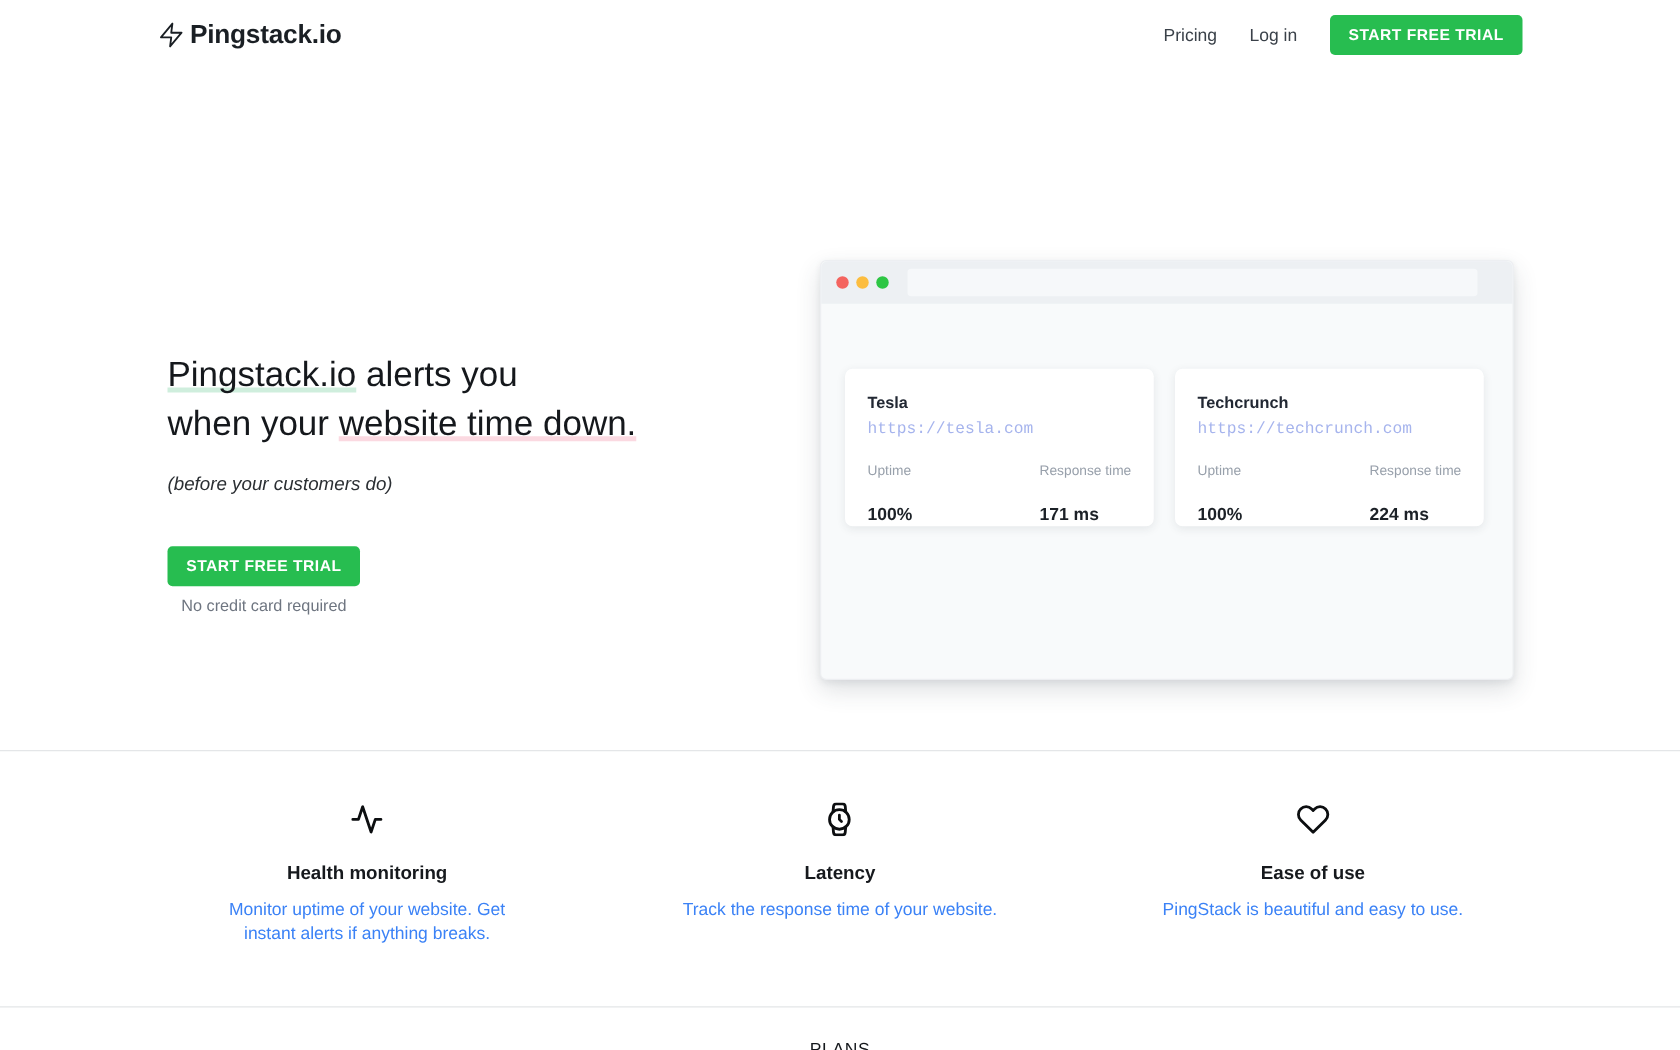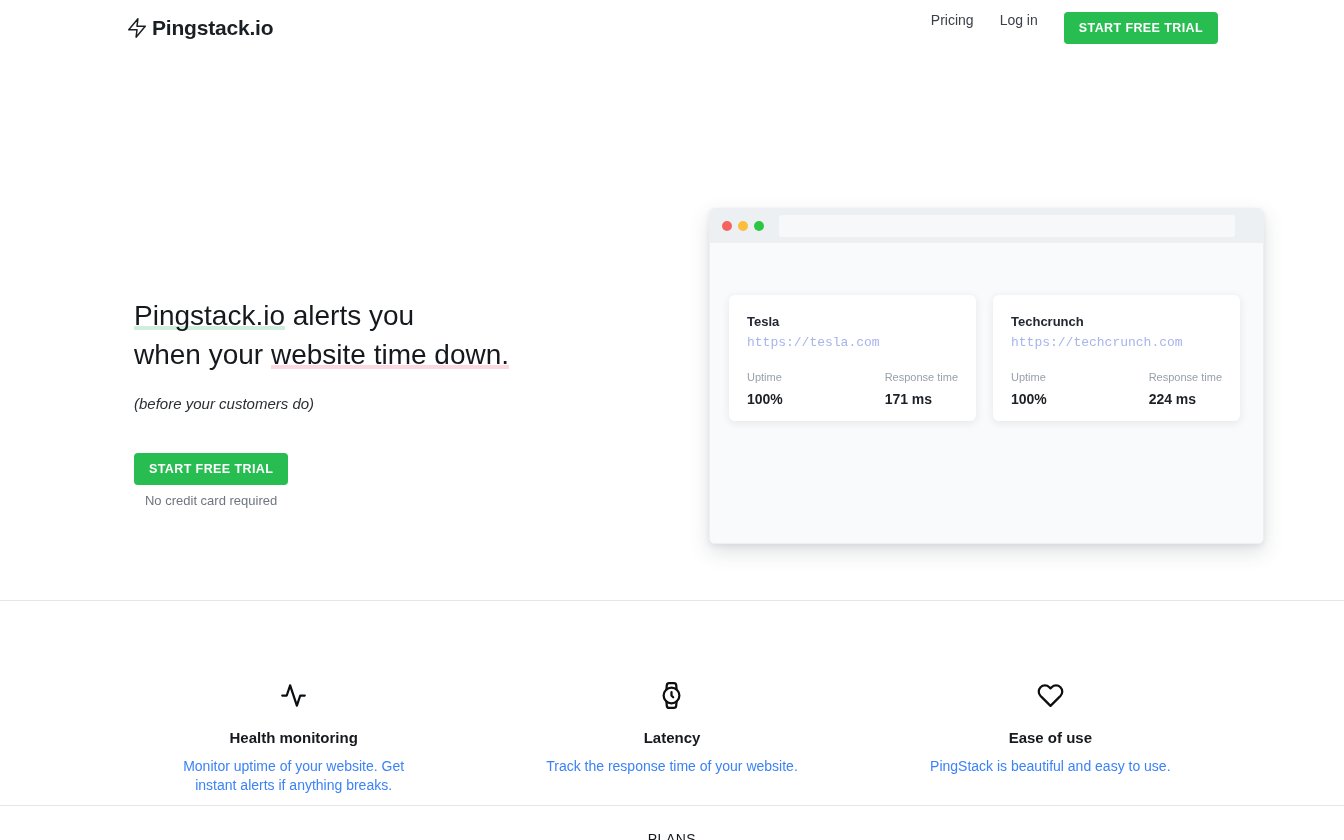--- a/index.html
+++ b/index.html
@@ -12,61 +12,61 @@
   }
   *{box-sizing:border-box;margin:0;padding:0;}
   html,body{width:1344px;height:840px;overflow:hidden;background:#fff;
     font-family:"Liberation Sans", sans-serif;color:var(--ink);}
   
   .header{height:56px;display:flex;align-items:center;justify-content:space-between;
     padding:0 126px;}
   .logo{display:flex;align-items:center;gap:4px;cursor:pointer;}
   .logo svg{display:block;}
   .logo-text{font-size:21px;font-weight:600;letter-spacing:-0.2px;color:#1a1f24;}
-  .nav{display:flex;gap:26px;}
+  .nav{display:flex;align-items:center;gap:26px;}
   .nav-link{font-size:14px;color:#3a4149;text-decoration:none;cursor:pointer;}
   .btn-green{background:var(--green);color:#fff;border:none;border-radius:4px;
     font-family:"Liberation Sans", sans-serif;
     font-size:12.5px;font-weight:bold;letter-spacing:.4px;padding:9px 15px;cursor:pointer;}
   
   .hero{position:relative;height:545px;}
-  .hero-copy{position:absolute;left:134px;top:240px;width:560px;}
+  .hero-copy{position:absolute;left:134px;top:224px;width:560px;}
   .hero-copy h1{font-size:28px;line-height:39px;font-weight:500;color:var(--ink);}
   .hl{background-repeat:no-repeat;background-size:100% 4px;background-position:0 96%;}
   .hl.green{background-image:linear-gradient(var(--mint),var(--mint));}
   .hl.pink{background-image:linear-gradient(var(--pink),var(--pink));}
   .hero-sub{margin-top:21px;font-size:15px;font-style:italic;color:#2b2f33;}
   .cta-wrap{margin-top:41px;display:inline-block;text-align:center;}
   .cta-note{margin-top:8px;font-size:13px;color:#6e7580;}
   
-  .mockup{position:absolute;left:709px;top:152px;width:555px;height:336px;
+  .mockup{position:absolute;left:656px;top:152px;width:555px;height:336px;
     background:#f8fafb;border-radius:5px;border:1px solid #edeff2;
     box-shadow:0 8px 20px rgba(50,60,75,.16),0 2px 5px rgba(50,60,75,.08);}
   .mockup-bar{height:34px;background:#edf0f3;border-radius:5px 5px 0 0;
     display:flex;align-items:center;padding:0 28px 0 12px;}
   .dot{width:10px;height:10px;border-radius:50%;margin-right:6px;}
   .dot.red{background:#f4645f;}
   .dot.yellow{background:#fcbd3f;}
   .dot.green{background:#2dc644;}
   .address-bar{flex:1;height:22px;margin-left:9px;background:#f6f8fa;border-radius:3px;}
   .mockup-cards{display:flex;gap:17px;padding:52px 19px 0 19px;}
   .site-card{width:247px;height:126px;background:#fff;border-radius:6px;
     box-shadow:0 2px 8px rgba(35,46,60,.09);padding:19px 18px;}
   .site-name{font-size:13px;font-weight:bold;color:#222833;}
   .site-url{margin-top:6px;font-size:13px;color:var(--url-blue);font-family:Liberation Mono, monospace;}
   .site-stats{margin-top:21px;display:flex;justify-content:space-between;}
   .stat{min-width:68px;margin-right:0;}
   .stat + .stat{margin-left:0;}
   .stat-label{font-size:11px;color:#98a0ab;}
-  .stat-value{margin-top:8px;font-size:14px;font-weight:bold;color:#1c2127;}
+  .stat-value{margin-top:20px;font-size:14px;font-weight:bold;color:#1c2127;}
   
   .divider{position:absolute;left:0;width:1344px;border-top:1px solid #e4e6e8;}
   .divider.d1{top:600px;}
   .divider.d2{top:805px;}
-  .features{position:absolute;top:682px;left:120px;width:1104px;display:flex;gap:31px;}
+  .features{position:absolute;top:642px;left:120px;width:1104px;display:flex;gap:31px;}
   .feature{flex:1;text-align:center;padding:0 10px;}
   .feature-icon svg{display:inline-block;}
   .feature-title{margin-top:16px;font-size:15px;font-weight:bold;color:#16191d;}
   .feature-desc{margin-top:11px;font-size:14px;line-height:19px;color:#3b82f6;
     max-width:254px;margin-left:auto;margin-right:auto;}
   
   .plans-label{position:absolute;top:831px;left:0;width:1344px;text-align:center;
     font-size:14px;font-weight:500;letter-spacing:.5px;color:#15181c;}
 </style>
 </head>

